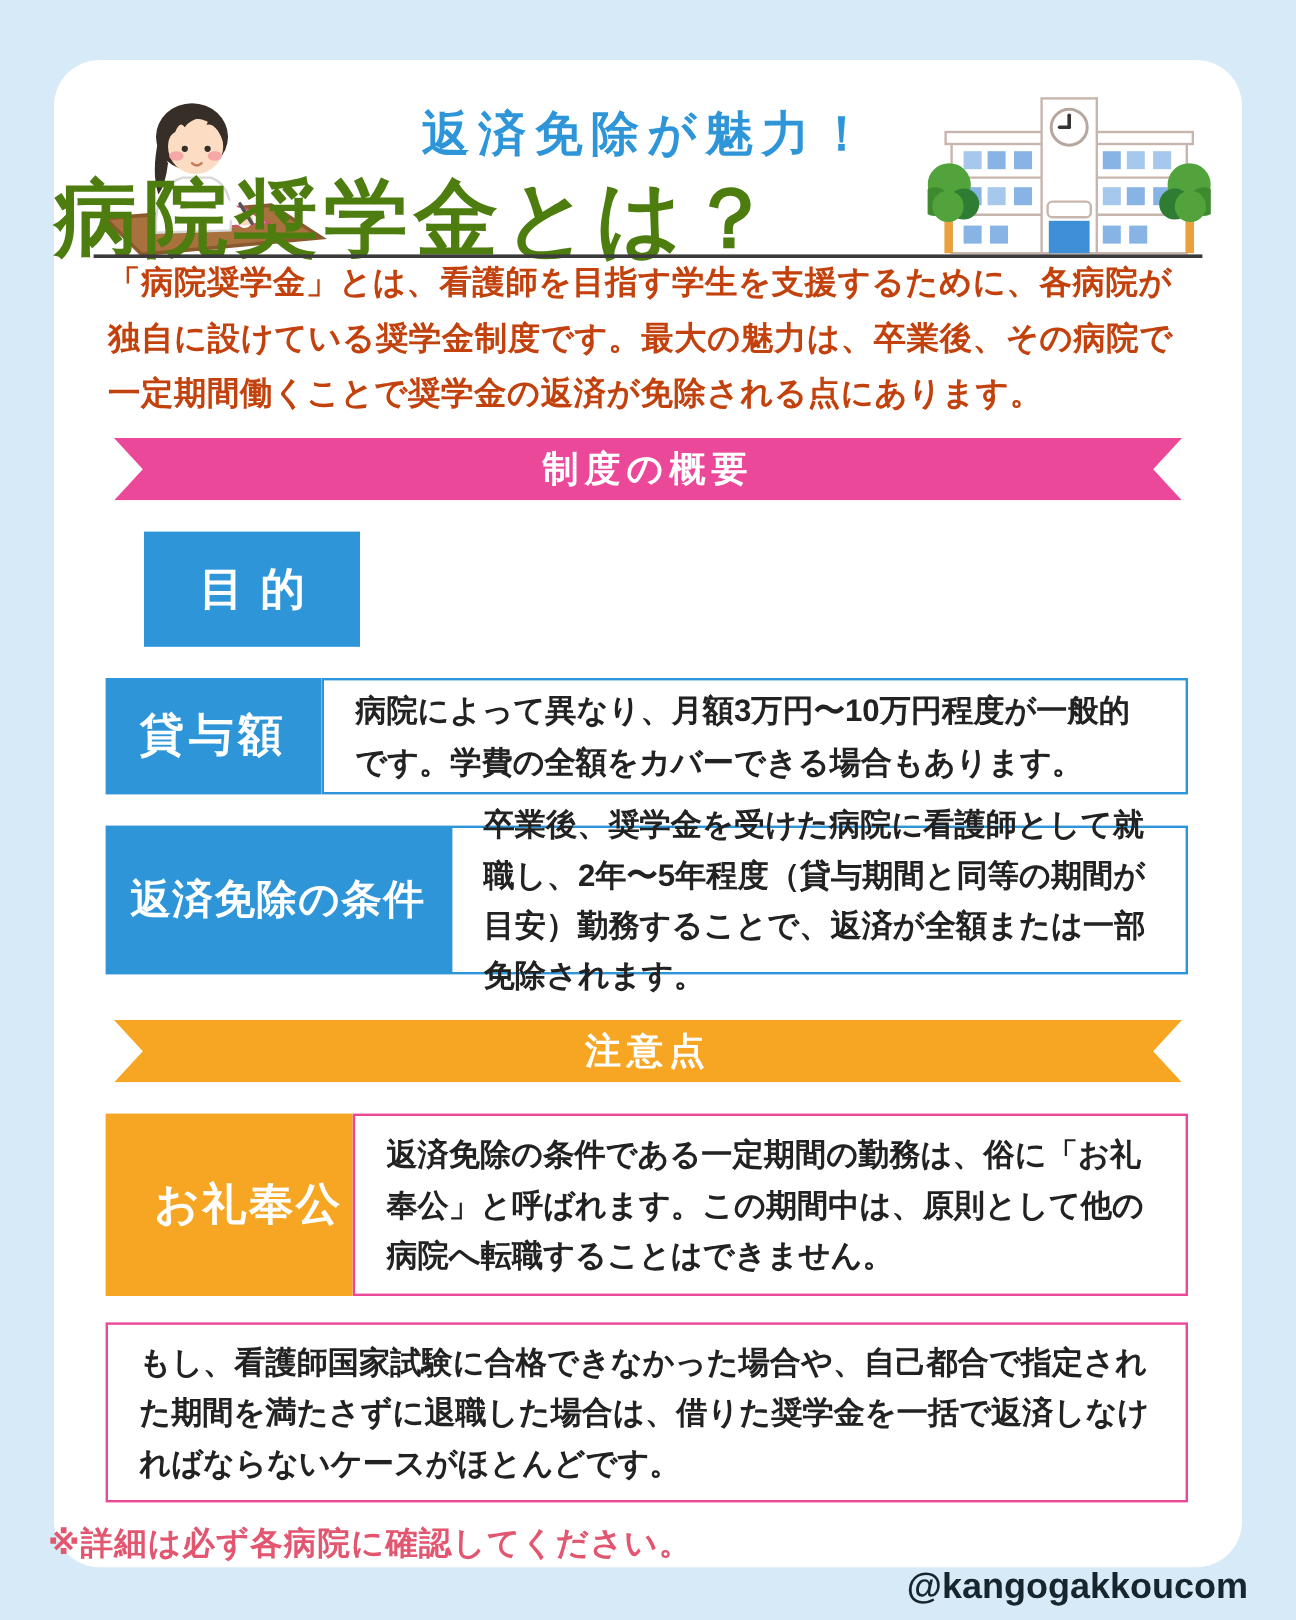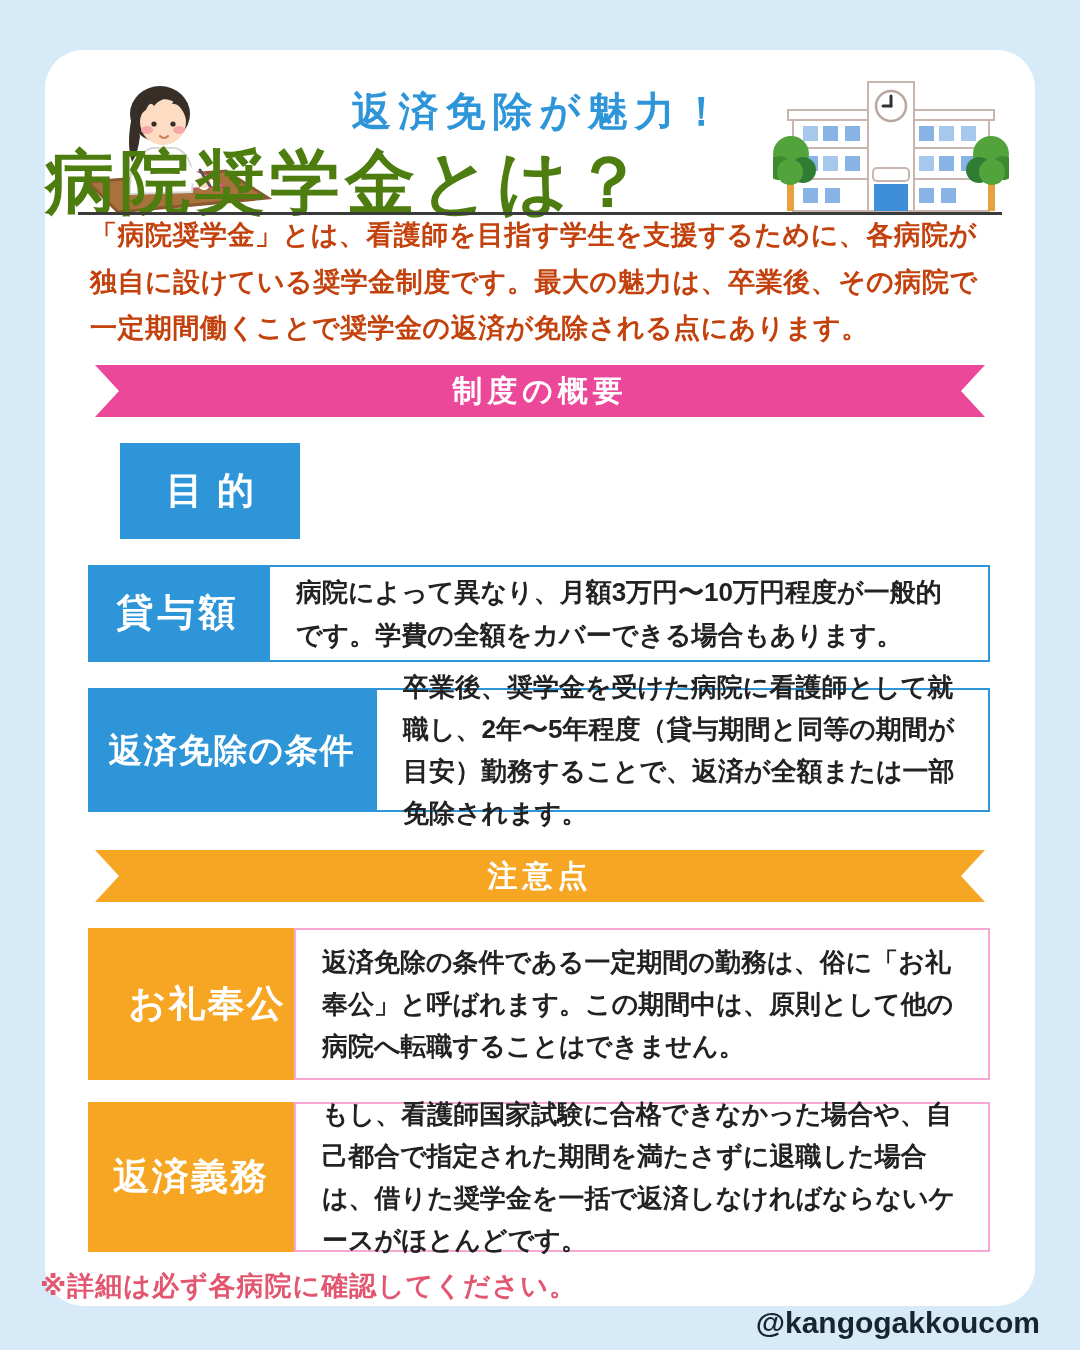--- a/index.html
+++ b/index.html
@@ -59,21 +59,21 @@
   }
   .row-label.blue { background:#2e96d8; }
   .row-label.orange { background:#f6a623; }
   .row-content {
     flex:1 1 auto; background:#fff;
     display:flex; align-items:center;
     padding:12px 24px 12px 26px;
     font-size:26px; font-weight:700; line-height:1.62; color:#222;
   }
   .row-content.blue { border:2px solid #2e96d8; }
-  .row-content.orange { border:2px solid #f9a8d4; }
+  .row-content.orange { border:2px solid #ec4899; }
   #row-purpose { top:393px; height:96px; }
   #row-amount  { top:515px; height:97px; }
   #row-waiver  { top:638px; height:124px; }
   #row-orei    { top:878px; height:152px; }
   #row-hensai  { top:1052px; height:150px; }
   #row-purpose .row-label { width:180px; font-size:37px; letter-spacing:14px; padding-left:14px;margin-left:32px; }
   #row-amount  .row-label { width:180px; font-size:37px; letter-spacing:4px; }
   #row-waiver  .row-label { width:287px; font-size:34px; letter-spacing:1px; }
   #row-orei    .row-label { width:206px; font-size:37px; letter-spacing:2px;padding-left:32px; }
   #row-hensai  .row-label { width:206px; font-size:37px; letter-spacing:2px; }
@@ -197,20 +197,19 @@
   </div>
 
   <div class="ribbon orange">注意点</div>
 
   <div class="row" id="row-orei">
     <div class="row-label orange">お礼奉公</div>
     <div class="row-content orange">返済免除の条件である一定期間の勤務は、俗に「お礼奉公」と呼ばれます。この期間中は、原則として他の病院へ転職することはできません。</div>
   </div>
 
   <div class="row" id="row-hensai">
-    <div class="row-label orange">返済義務</div>
     <div class="row-content orange">もし、看護師国家試験に合格できなかった場合や、自己都合で指定された期間を満たさずに退職した場合は、借りた奨学金を一括で返済しなければならないケースがほとんどです。</div>
   </div>
 
 </div>
 
 <div class="footer-note">※詳細は必ず各病院に確認してください。</div>
 <div class="footer-handle">@kangogakkoucom</div>
 
 </body></html>

